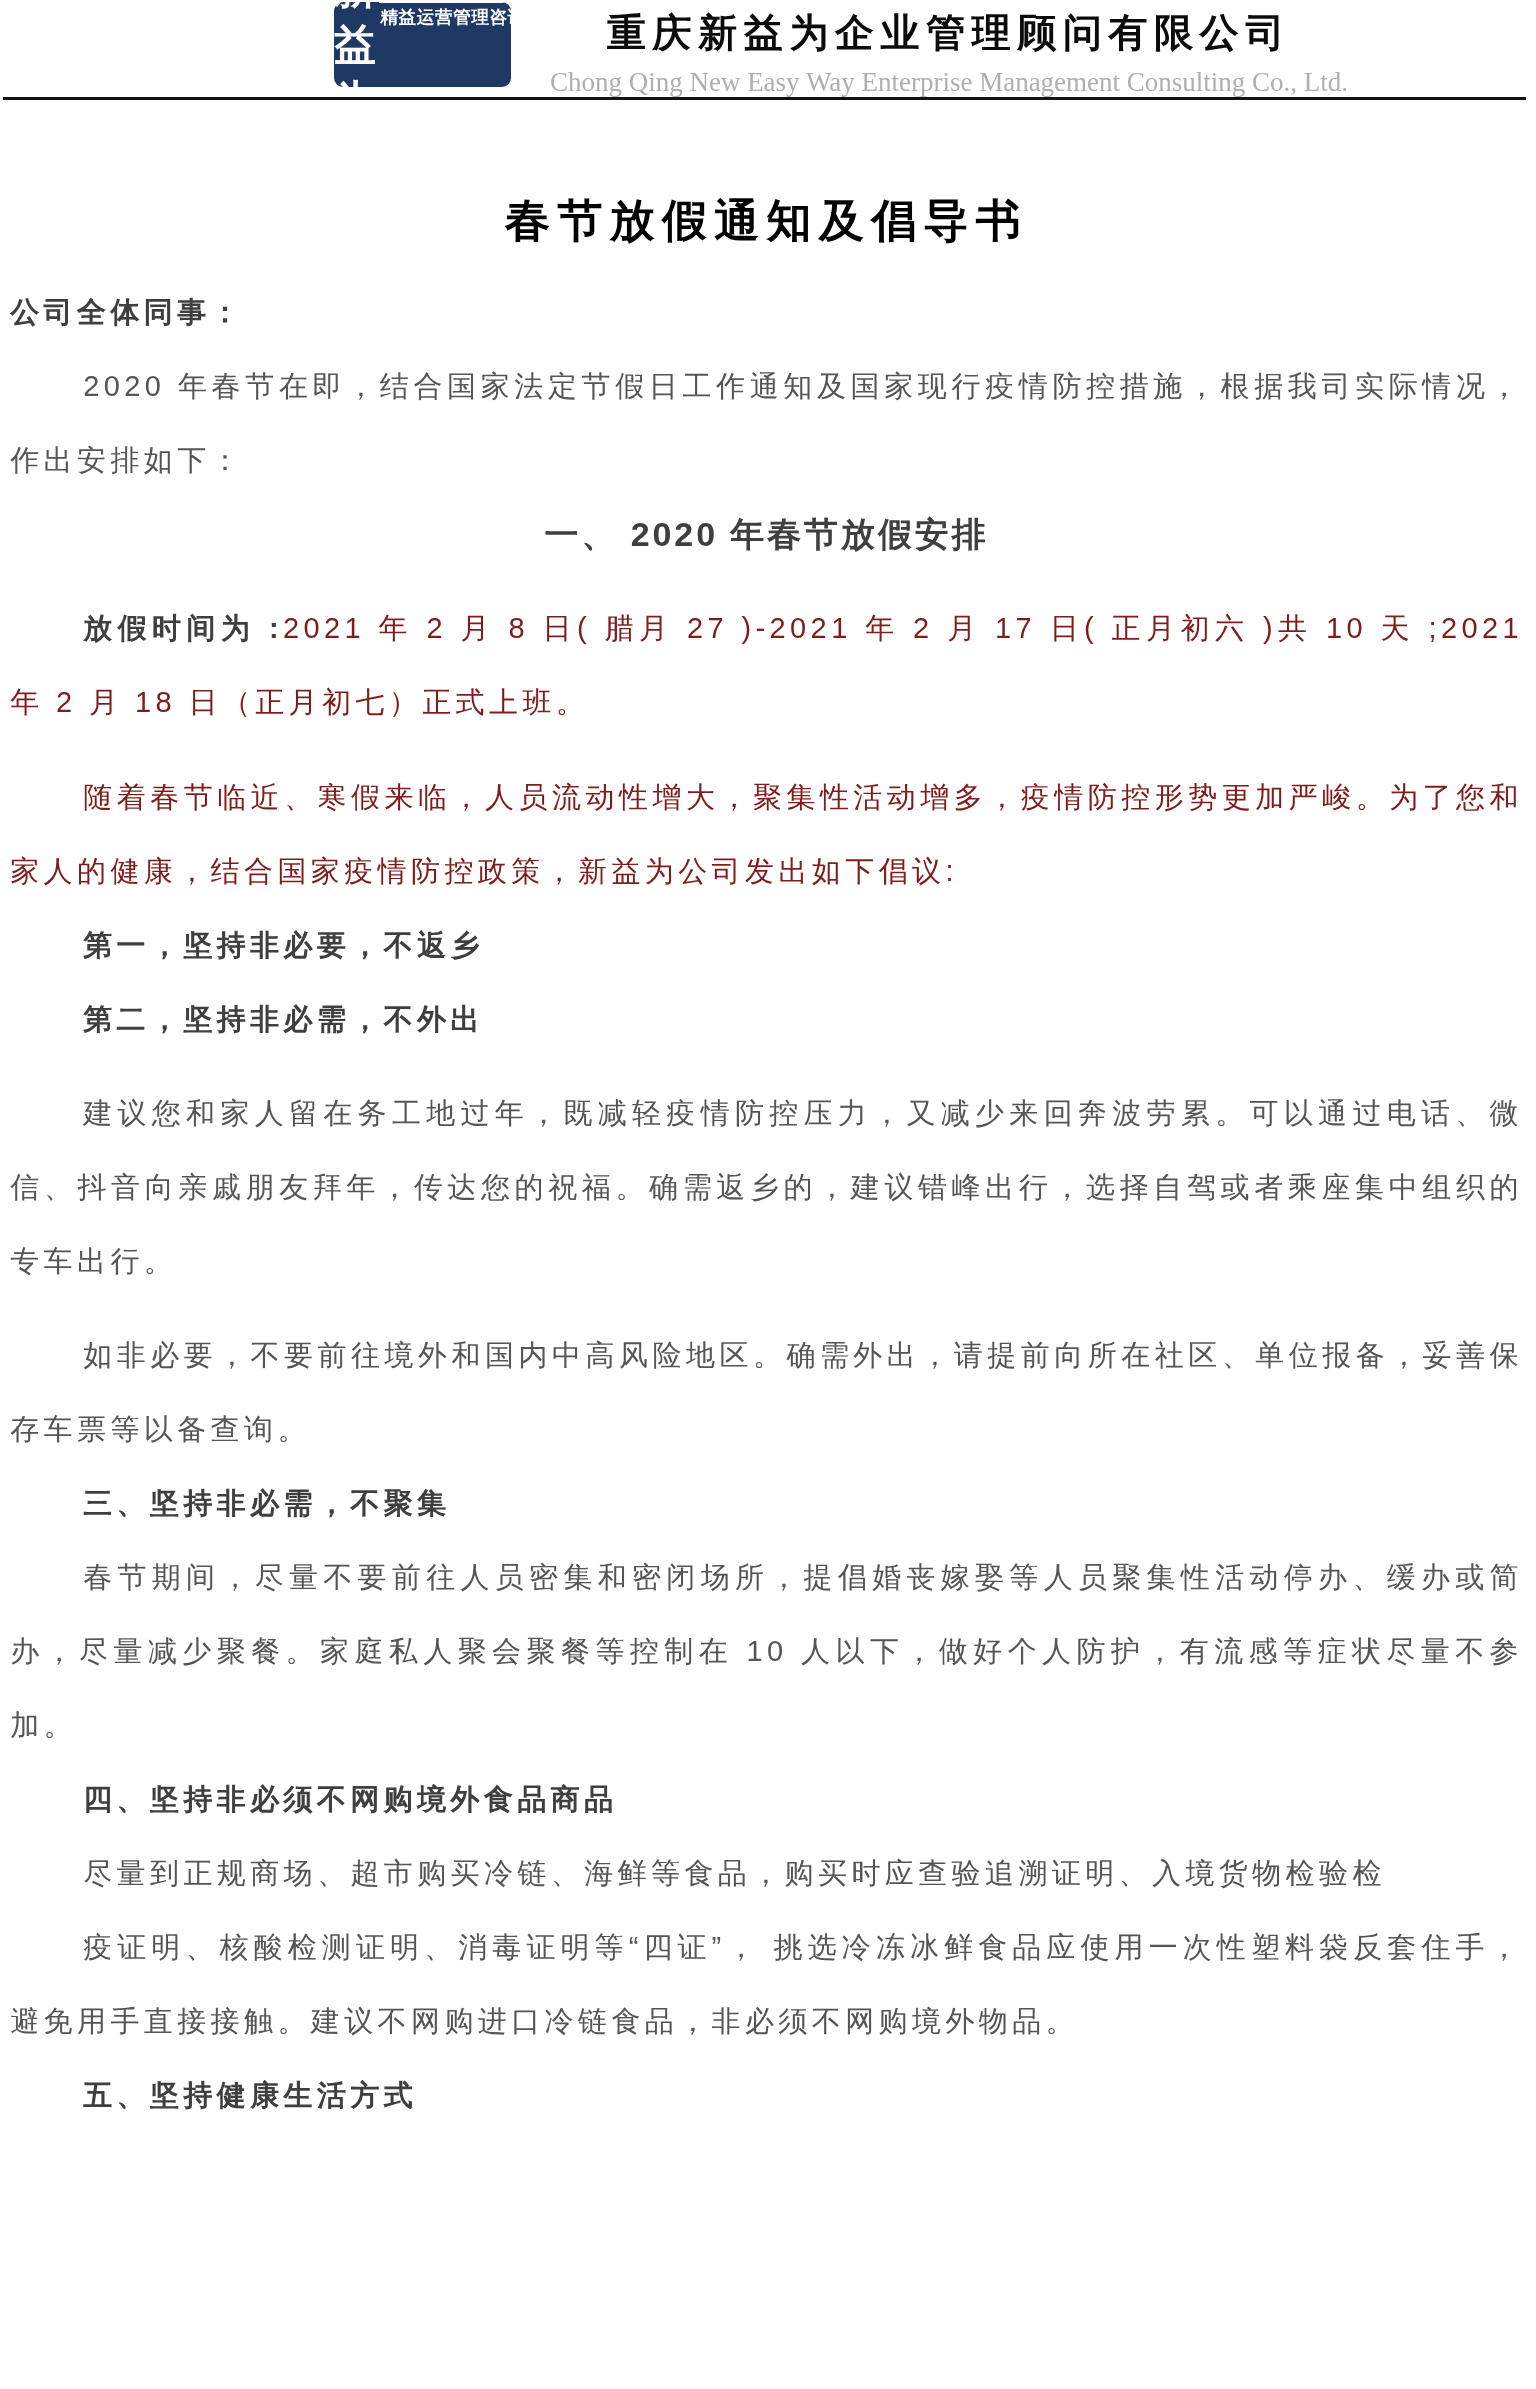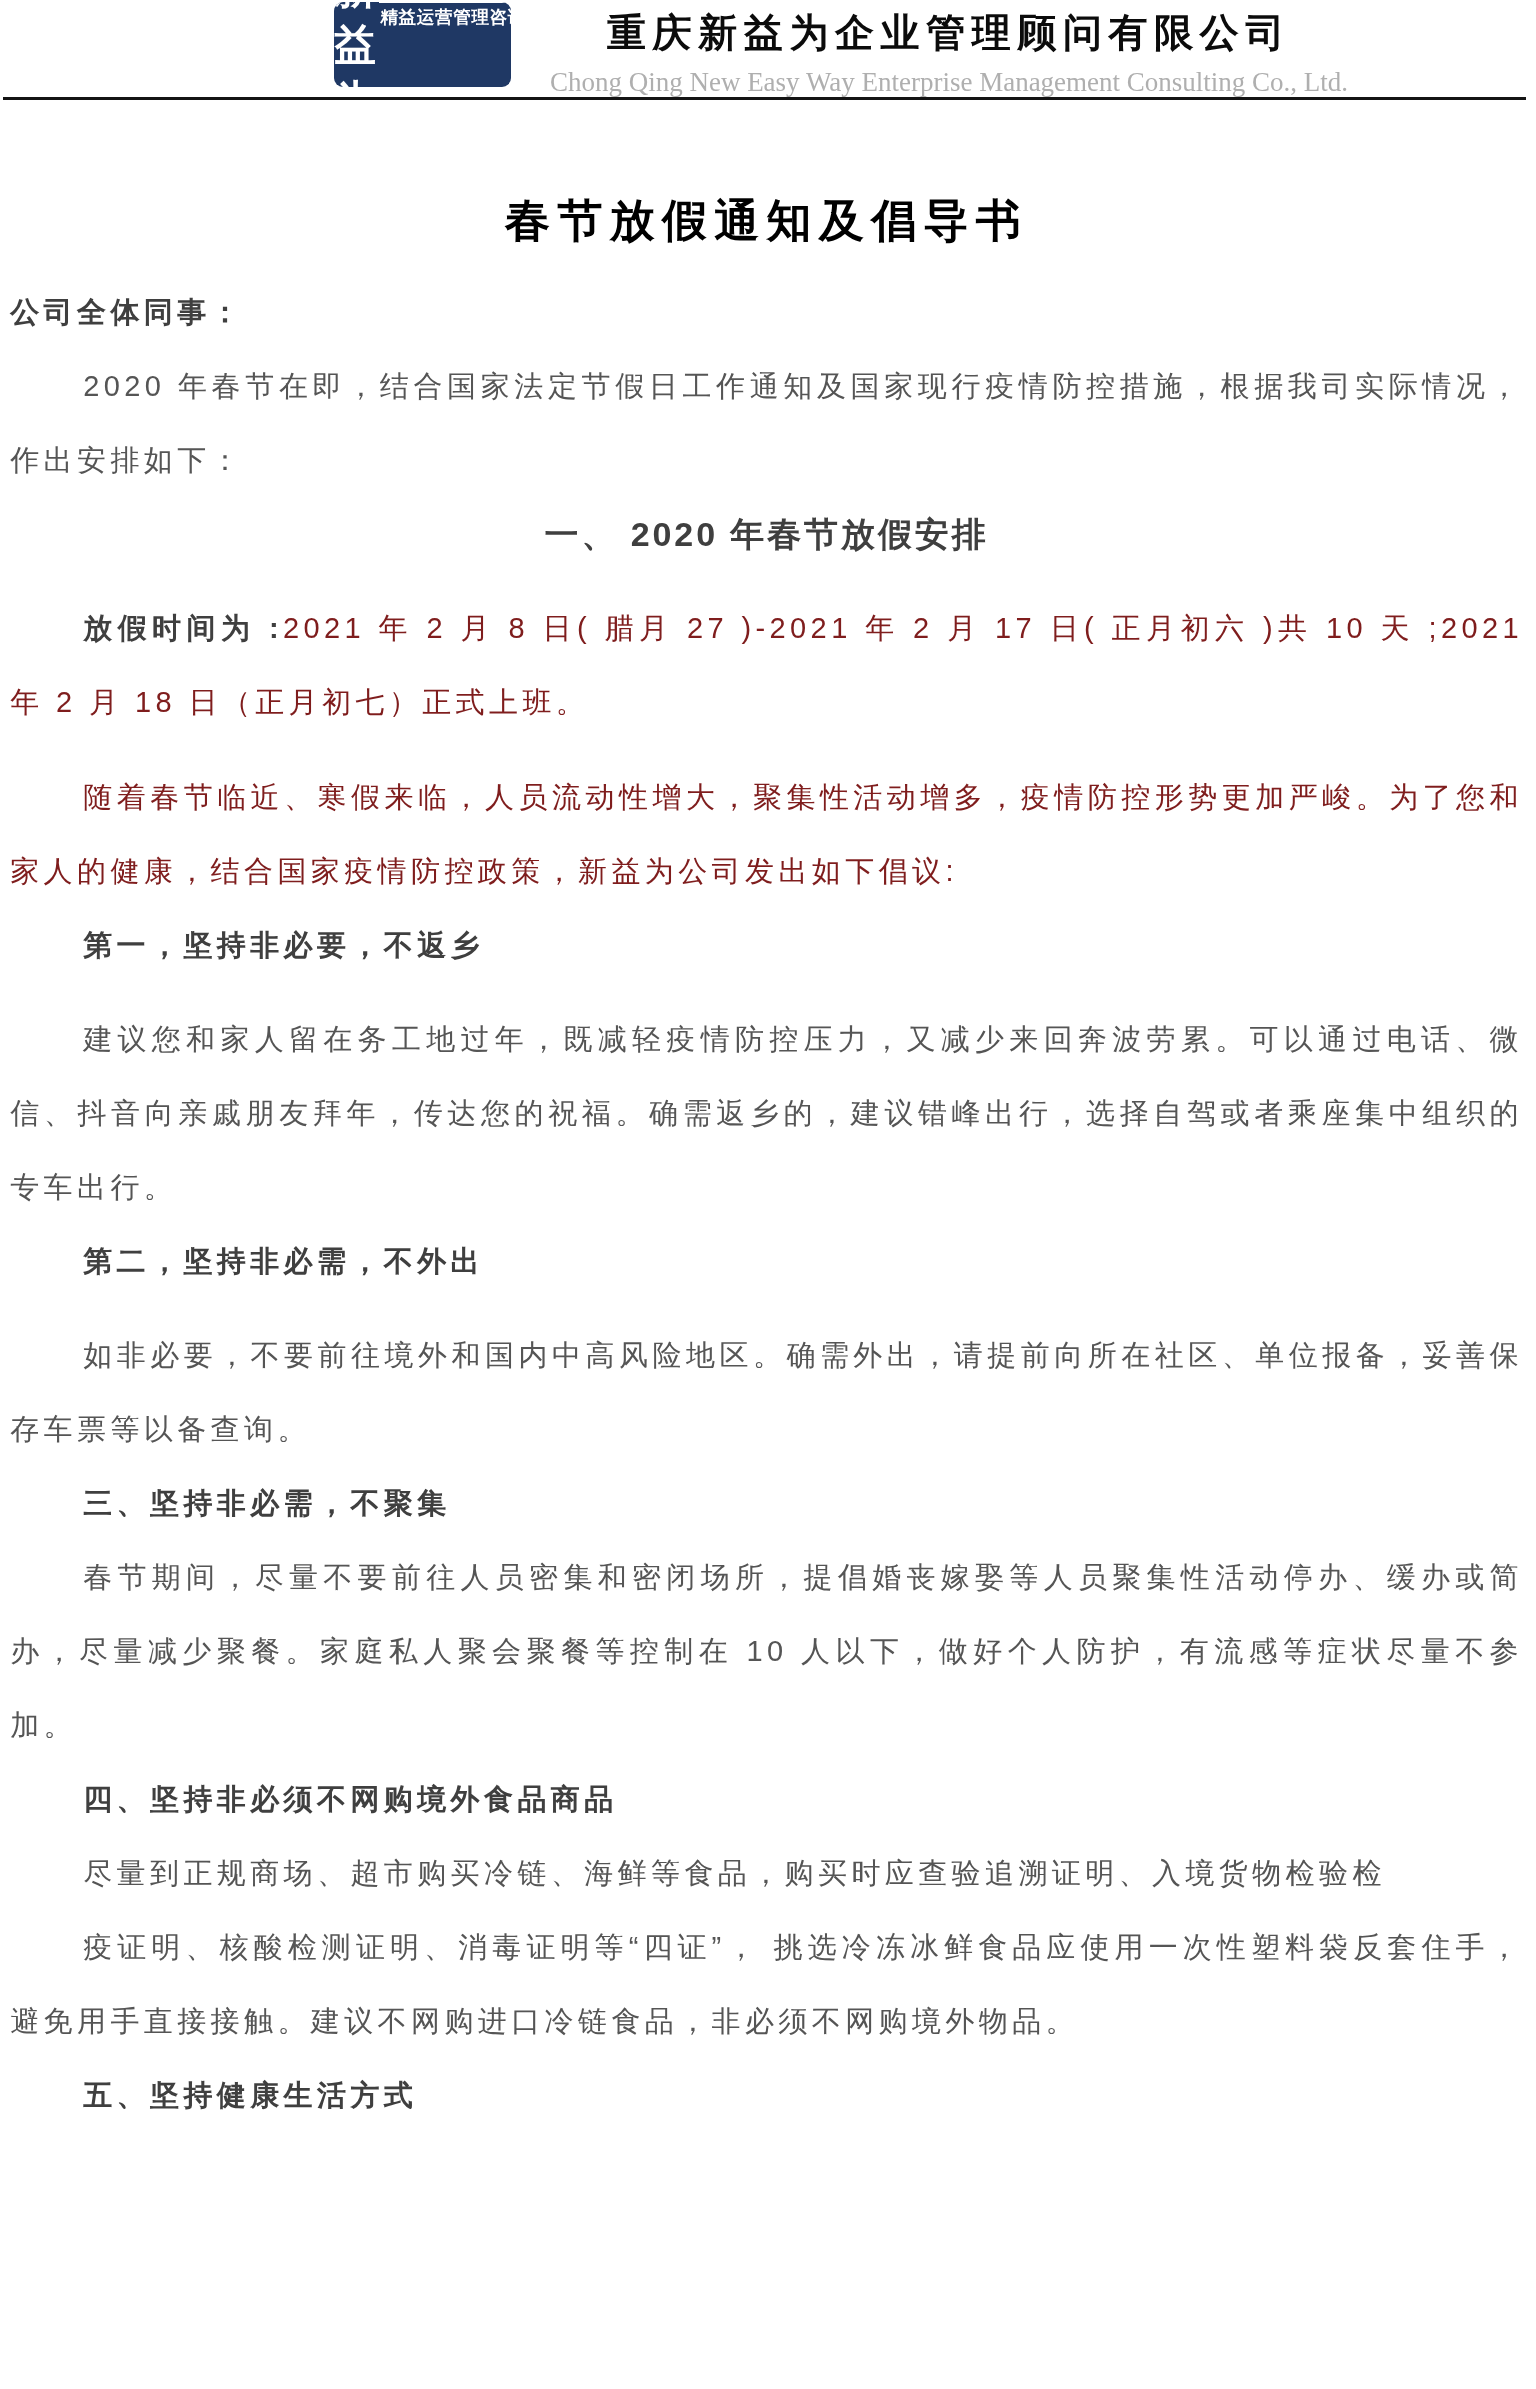--- a/index.html
+++ b/index.html
@@ -85,23 +85,23 @@
     <p class="line indent">2020 年春节在即，结合国家法定节假日工作通知及国家现行疫情防控措施，根据我司实际情况， 作出安排如下：</p>
 
     <h2 class="sec-h">一、 2020 年春节放假安排</h2>
 
     <p class="line indent mt"><span class="bold">放假时间为 :</span><span class="red">2021 年 2 月 8 日( 腊月 27 )-2021 年 2 月 17 日( 正月初六 )共 10 天 ;2021 年 2 月 18 日（正月初七）正式上班。</span></p>
 
 
     <p class="line indent red mt">随着春节临近、寒假来临，人员流动性增大，聚集性活动增多，疫情防控形势更加严峻。为了您和家人的健康，结合国家疫情防控政策，新益为公司发出如下倡议:</p>
 
     <p class="line indent bold">第一，坚持非必要，不返乡</p>
+    <p class="line indent bold">第二，坚持非必需，不外出</p>
+
     <p class="line indent mt">建议您和家人留在务工地过年，既减轻疫情防控压力，又减少来回奔波劳累。可以通过电话、微信、抖音向亲戚朋友拜年，传达您的祝福。确需返乡的，建议错峰出行，选择自驾或者乘座集中组织的专车出行。</p>
-
-    <p class="line indent bold">第二，坚持非必需，不外出</p>
     <p class="line indent mt">如非必要，不要前往境外和国内中高风险地区。确需外出，请提前向所在社区、单位报备，妥善保存车票等以备查询。</p>
 
     <p class="line indent bold">三、坚持非必需，不聚集</p>
     <p class="line indent">春节期间，尽量不要前往人员密集和密闭场所，提倡婚丧嫁娶等人员聚集性活动停办、缓办或简办，尽量减少聚餐。家庭私人聚会聚餐等控制在 10 人以下，做好个人防护，有流感等症状尽量不参加。</p>
 
     <p class="line indent bold">四、坚持非必须不网购境外食品商品</p>
     <p class="line indent">尽量到正规商场、超市购买冷链、海鲜等食品，购买时应查验追溯证明、入境货物检验检</p>
     <p class="line indent">疫证明、核酸检测证明、消毒证明等“四证”， 挑选冷冻冰鲜食品应使用一次性塑料袋反套住手，避免用手直接接触。建议不网购进口冷链食品，非必须不网购境外物品。</p>
 
     <p class="line indent bold">五、坚持健康生活方式</p>

